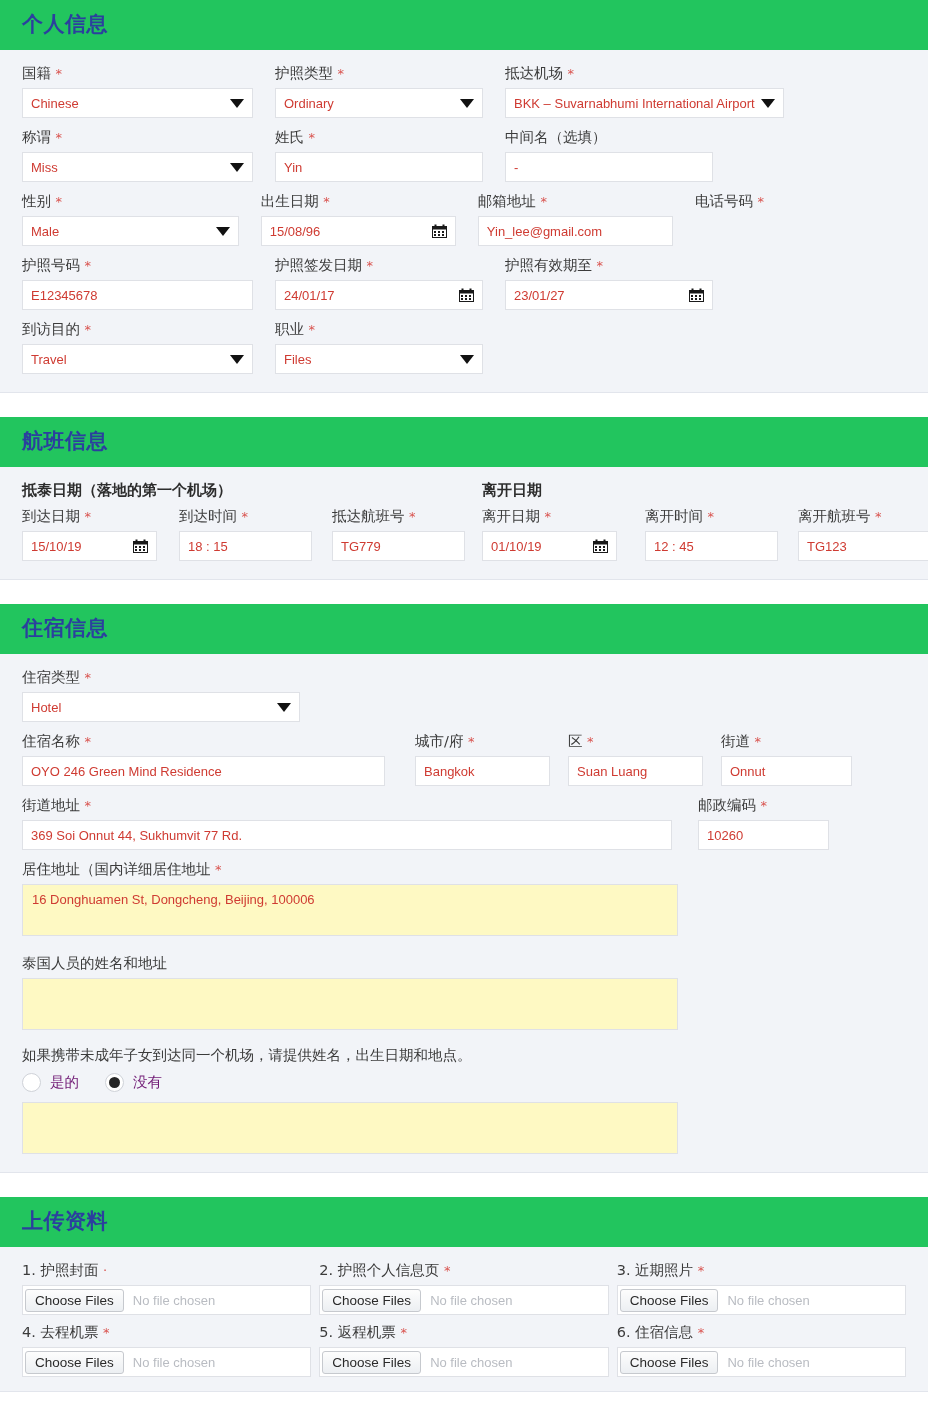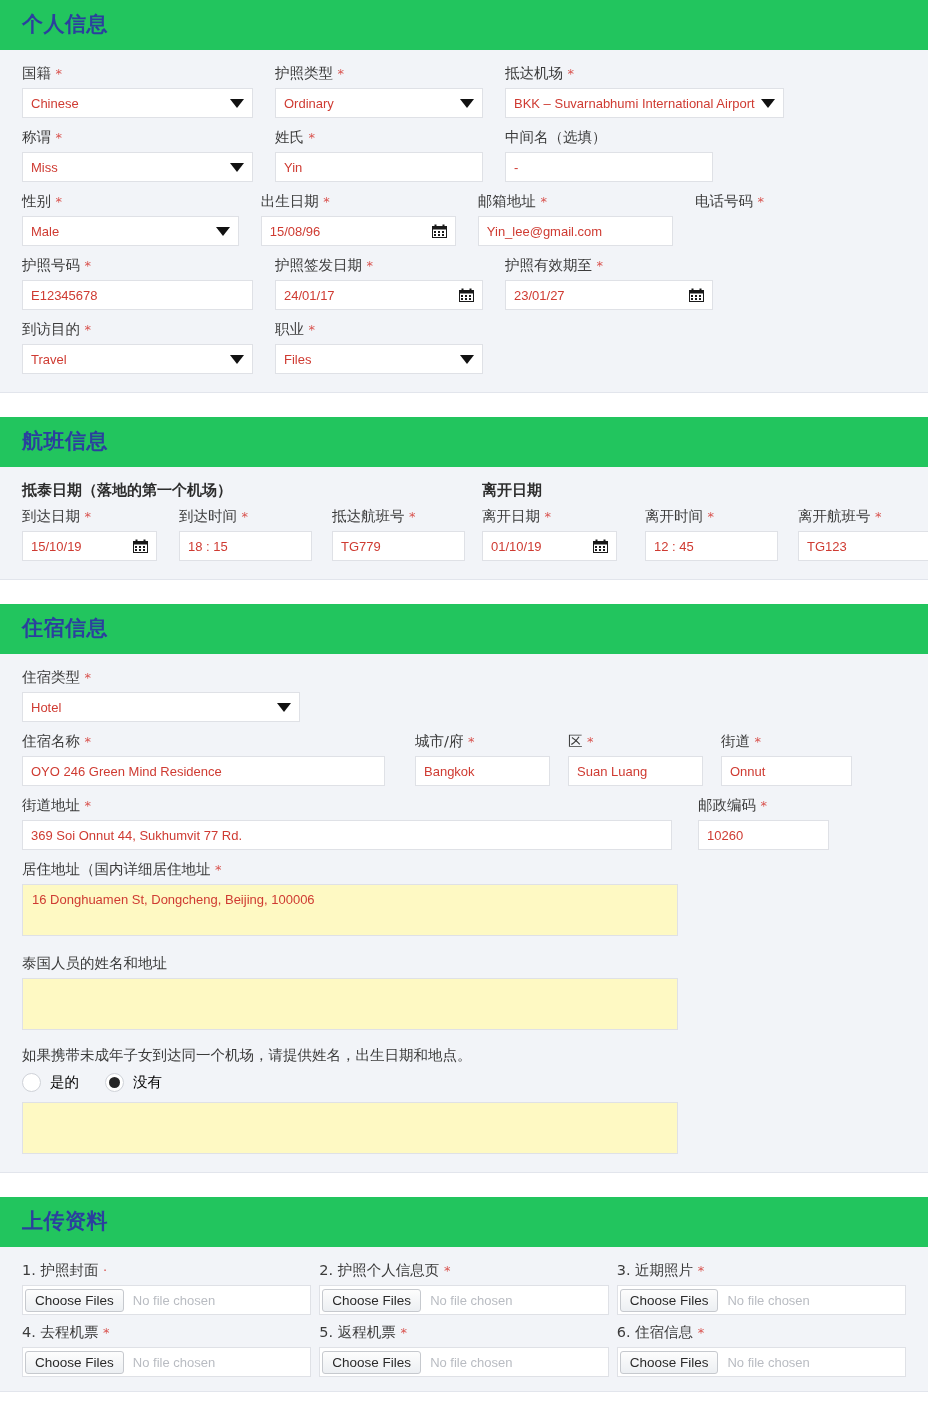--- a/index.html
+++ b/index.html
@@ -136,21 +136,21 @@
     width: 19px; height: 19px; border-radius: 50%;
     border: 1px solid #cfd2d8; background: #fff;
     margin-right: 9px; flex: none; position: relative;
   }
   .radio.on::after {
     content: "";
     position: absolute; left: 3px; top: 3px;
     width: 11px; height: 11px; border-radius: 50%;
     background: #262626;
   }
-  .radio-lbl { font-size: 14.5px; color: #000000; margin-right: 26px; font-family:"DejaVu Sans", sans-serif; }
+  .radio-lbl { font-size: 14.5px; color: #701a75; margin-right: 26px; font-family:"DejaVu Sans", sans-serif; }
   .note { font-size: 14.5px; color: #3b3b3b; font-family:"DejaVu Sans", sans-serif; margin-top: 4px;}
 
   
   .file-ctl {
     background: #fff;
     border: 1px solid #dfe1e6;
     height: 30px;
     display: flex;
     align-items: center;
     padding: 2px;

